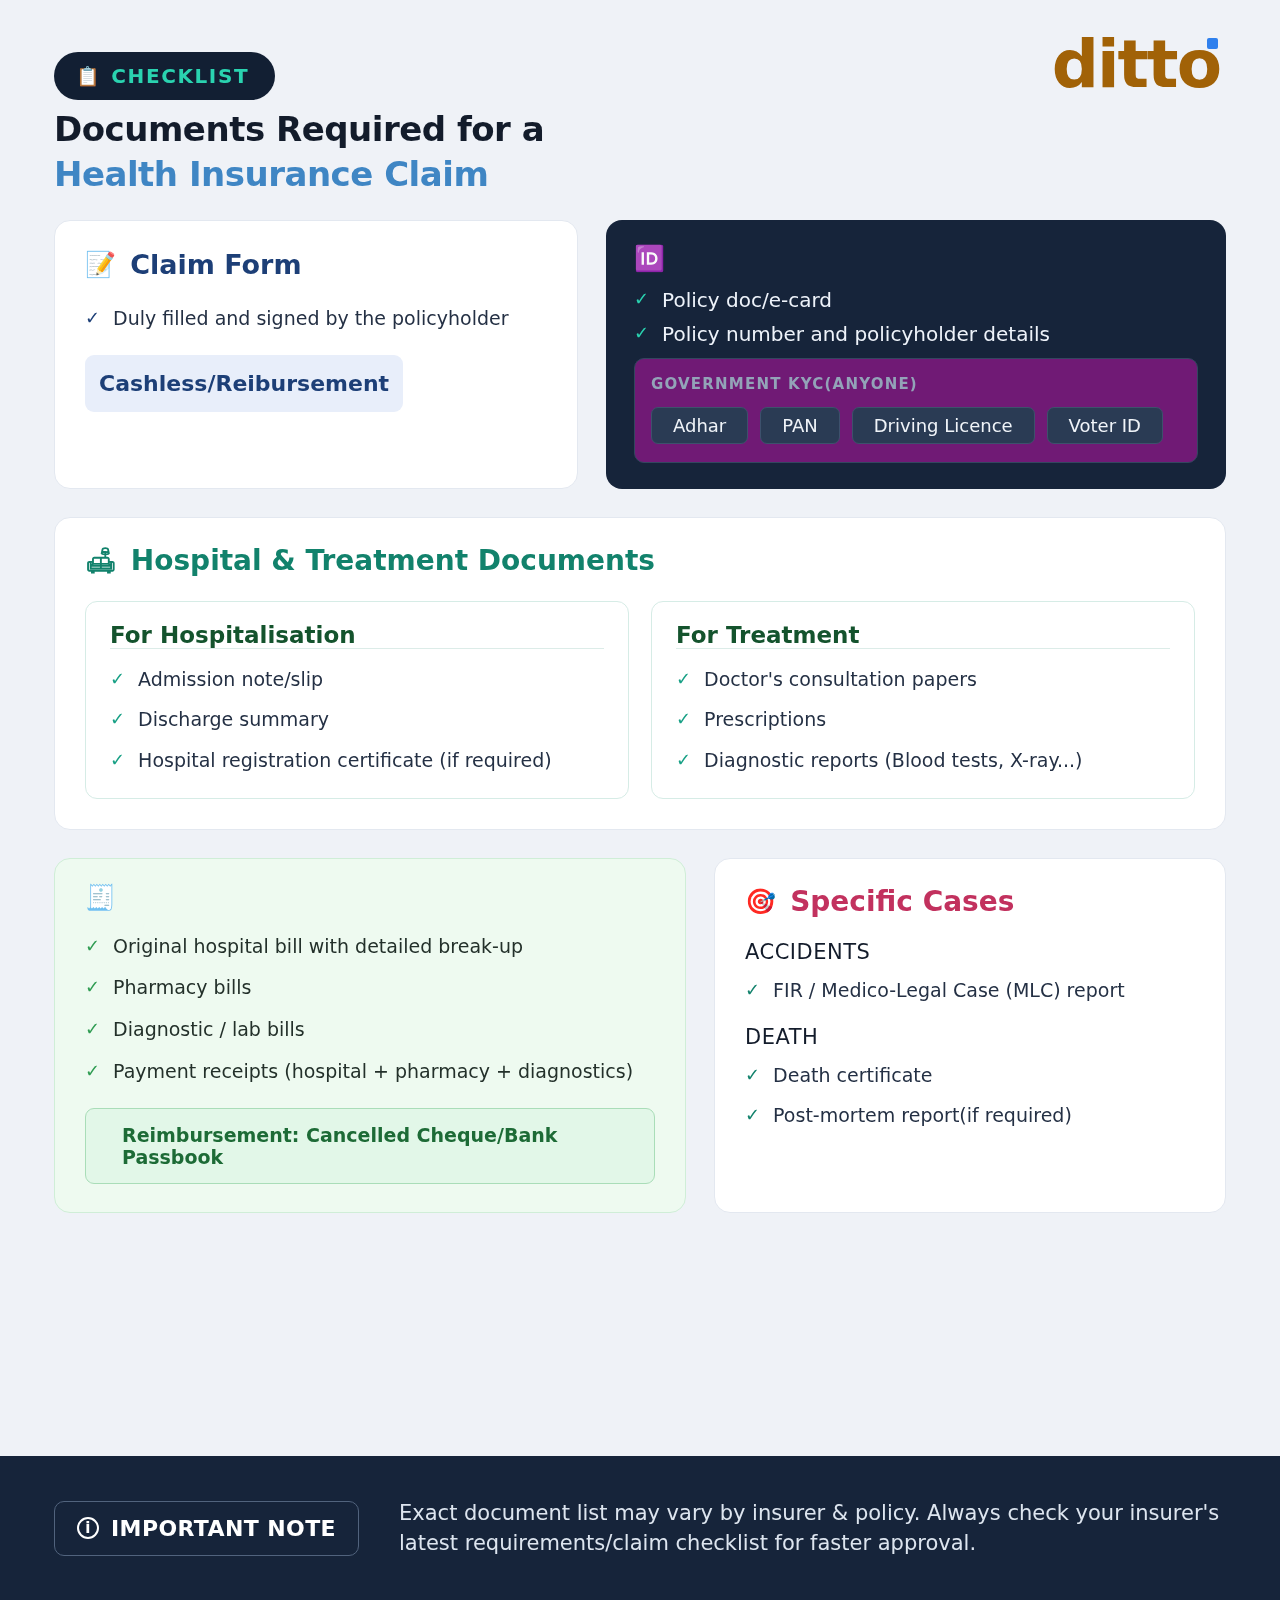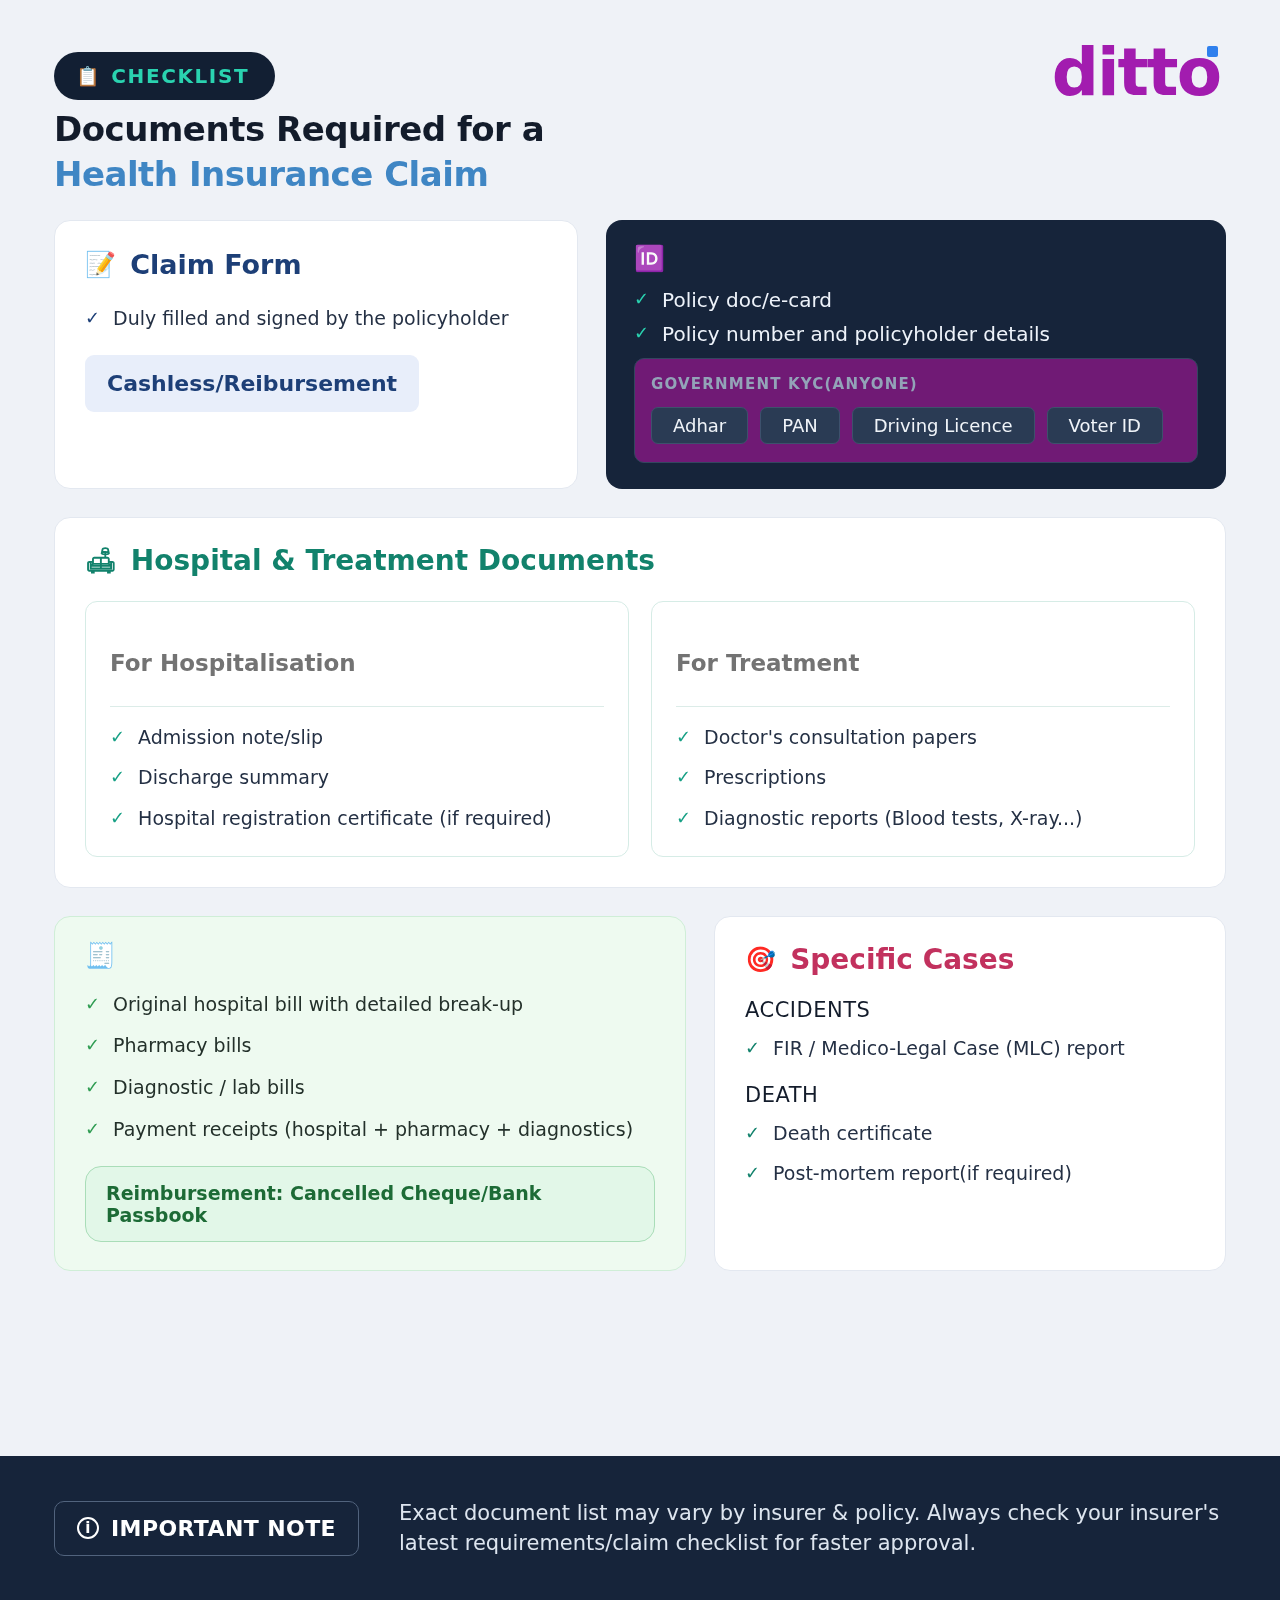--- a/index.html
+++ b/index.html
@@ -42,24 +42,24 @@
     font-size: 34px;
     line-height: 1.1;
     font-weight: bold;
     color: #131c2b;
     letter-spacing: -0.5px;
   }
   h1.title .accent { color: #3f86c4; display: block; margin-top: 8px; }
   .brand {
     position: absolute;
     right: 60px;
-    top: 40px;
+    top: 32px;
     font-size: 66px;
     font-weight: bold;
-    color: #a21caf;
+    color: #a16207;
     letter-spacing: -2px;
     line-height: 1;
   }
   .brand .dot {
     position: absolute;
     right: 2px;
     top: 6px;
     width: 11px;
     height: 11px;
     background: #2f80ed;
@@ -97,21 +97,21 @@
     line-height: 1.35;
   }
   .tick .chk { color: #1d3f77; font-size: 18px; line-height: 1.3; }
   .pill-note {
     margin-top: 24px;
     background: #e8eefa;
     color: #1d3f77;
     font-weight: bold;
     font-size: 22px;
     border-radius: 9px;
-    padding: 16px 22px;
+    padding: 16px 14px;
     display: inline-block;
   }
 
   
   .policy-card {
     flex: 1;
     background: #16243a;
     border: none;
     padding: 26px 28px 26px 28px;
     color: #fff;
@@ -151,26 +151,25 @@
   .hospital-card .card-title { color: #12826c; font-size: 28px; }
   .sub-row { display: flex; gap: 22px; margin-top: 24px; }
   .sub-card {
     flex: 1;
     border: 1px solid #d6ece6;
     border-radius: 12px;
     padding: 20px 24px 24px 24px;
     background: #ffffff;
   }
   .sub-title {
-    color: #737373;
+    color: #14532d;
     font-size: 23px;
     font-weight: bold;
-    padding-bottom: 30px;
+    padding-bottom: 0;
     border-bottom: 1px solid #dcece8;
-    margin-top: 28px;
   }
   .sub-card .tick-list { margin-top: 18px; gap: 15px; }
   .sub-card .tick { font-size: 19px; color: #243044; }
   .sub-card .tick .chk { color: #17a085; }
 
   
   .bottom-row { display: flex; gap: 28px; margin-top: 28px; }
   .bills-card {
     width: 632px;
     background: #eefaf0;
@@ -178,22 +177,22 @@
     padding: 26px 30px 28px 30px;
   }
   .bills-card .card-title { color: #1d6b36; font-size: 28px; }
   .bills-card .tick-list { margin-top: 24px; gap: 16px; }
   .bills-card .tick { font-size: 19px; color: #23302a; }
   .bills-card .tick .chk { color: #2f9c52; }
   .bills-note {
     margin-top: 24px;
     border: 1px solid #a9ddb8;
     background: #e2f7e8;
-    border-radius: 16px;
-    padding: 15px 20px;
+    border-radius: 9px;
+    padding: 15px 36px;
     color: #1d6b36;
     font-weight: bold;
     font-size: 19px;
     display: inline-block;
   }
 
   
   .cases-card { flex: 1; padding: 26px 30px 28px 30px; }
   .cases-card .card-title { color: #c2315e; font-size: 28px; }
   .case-group { margin-top: 22px; }

